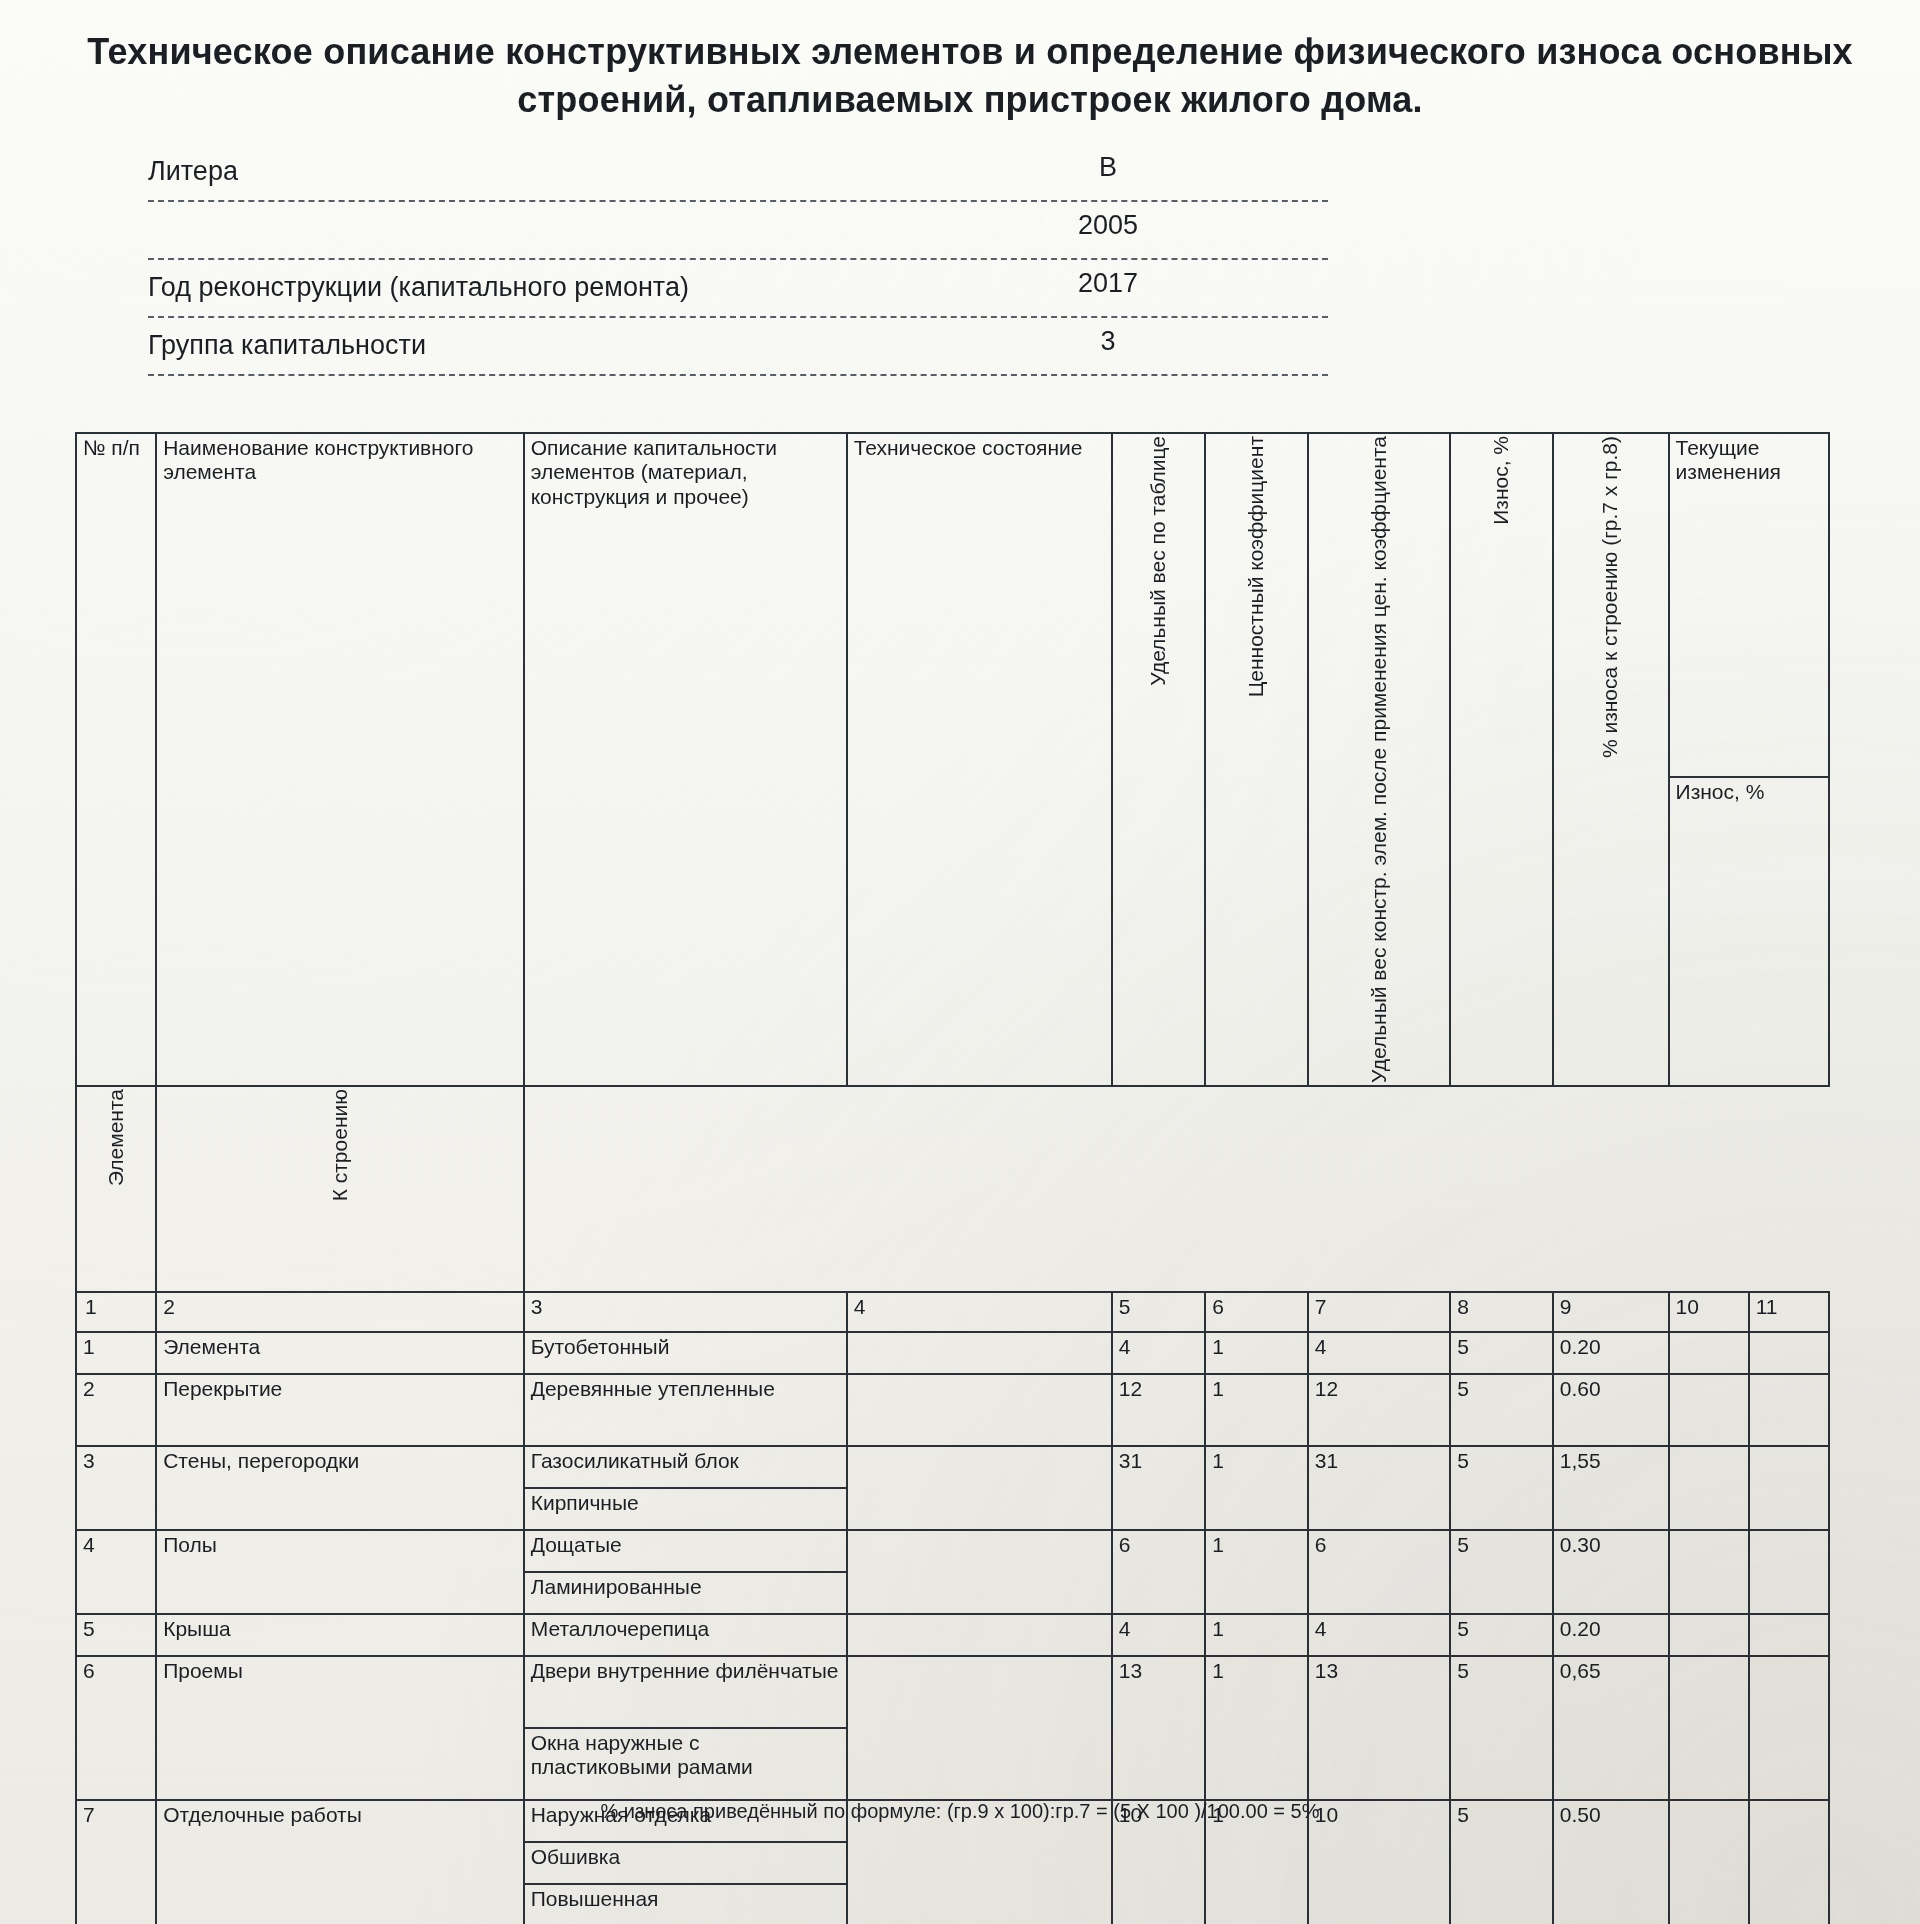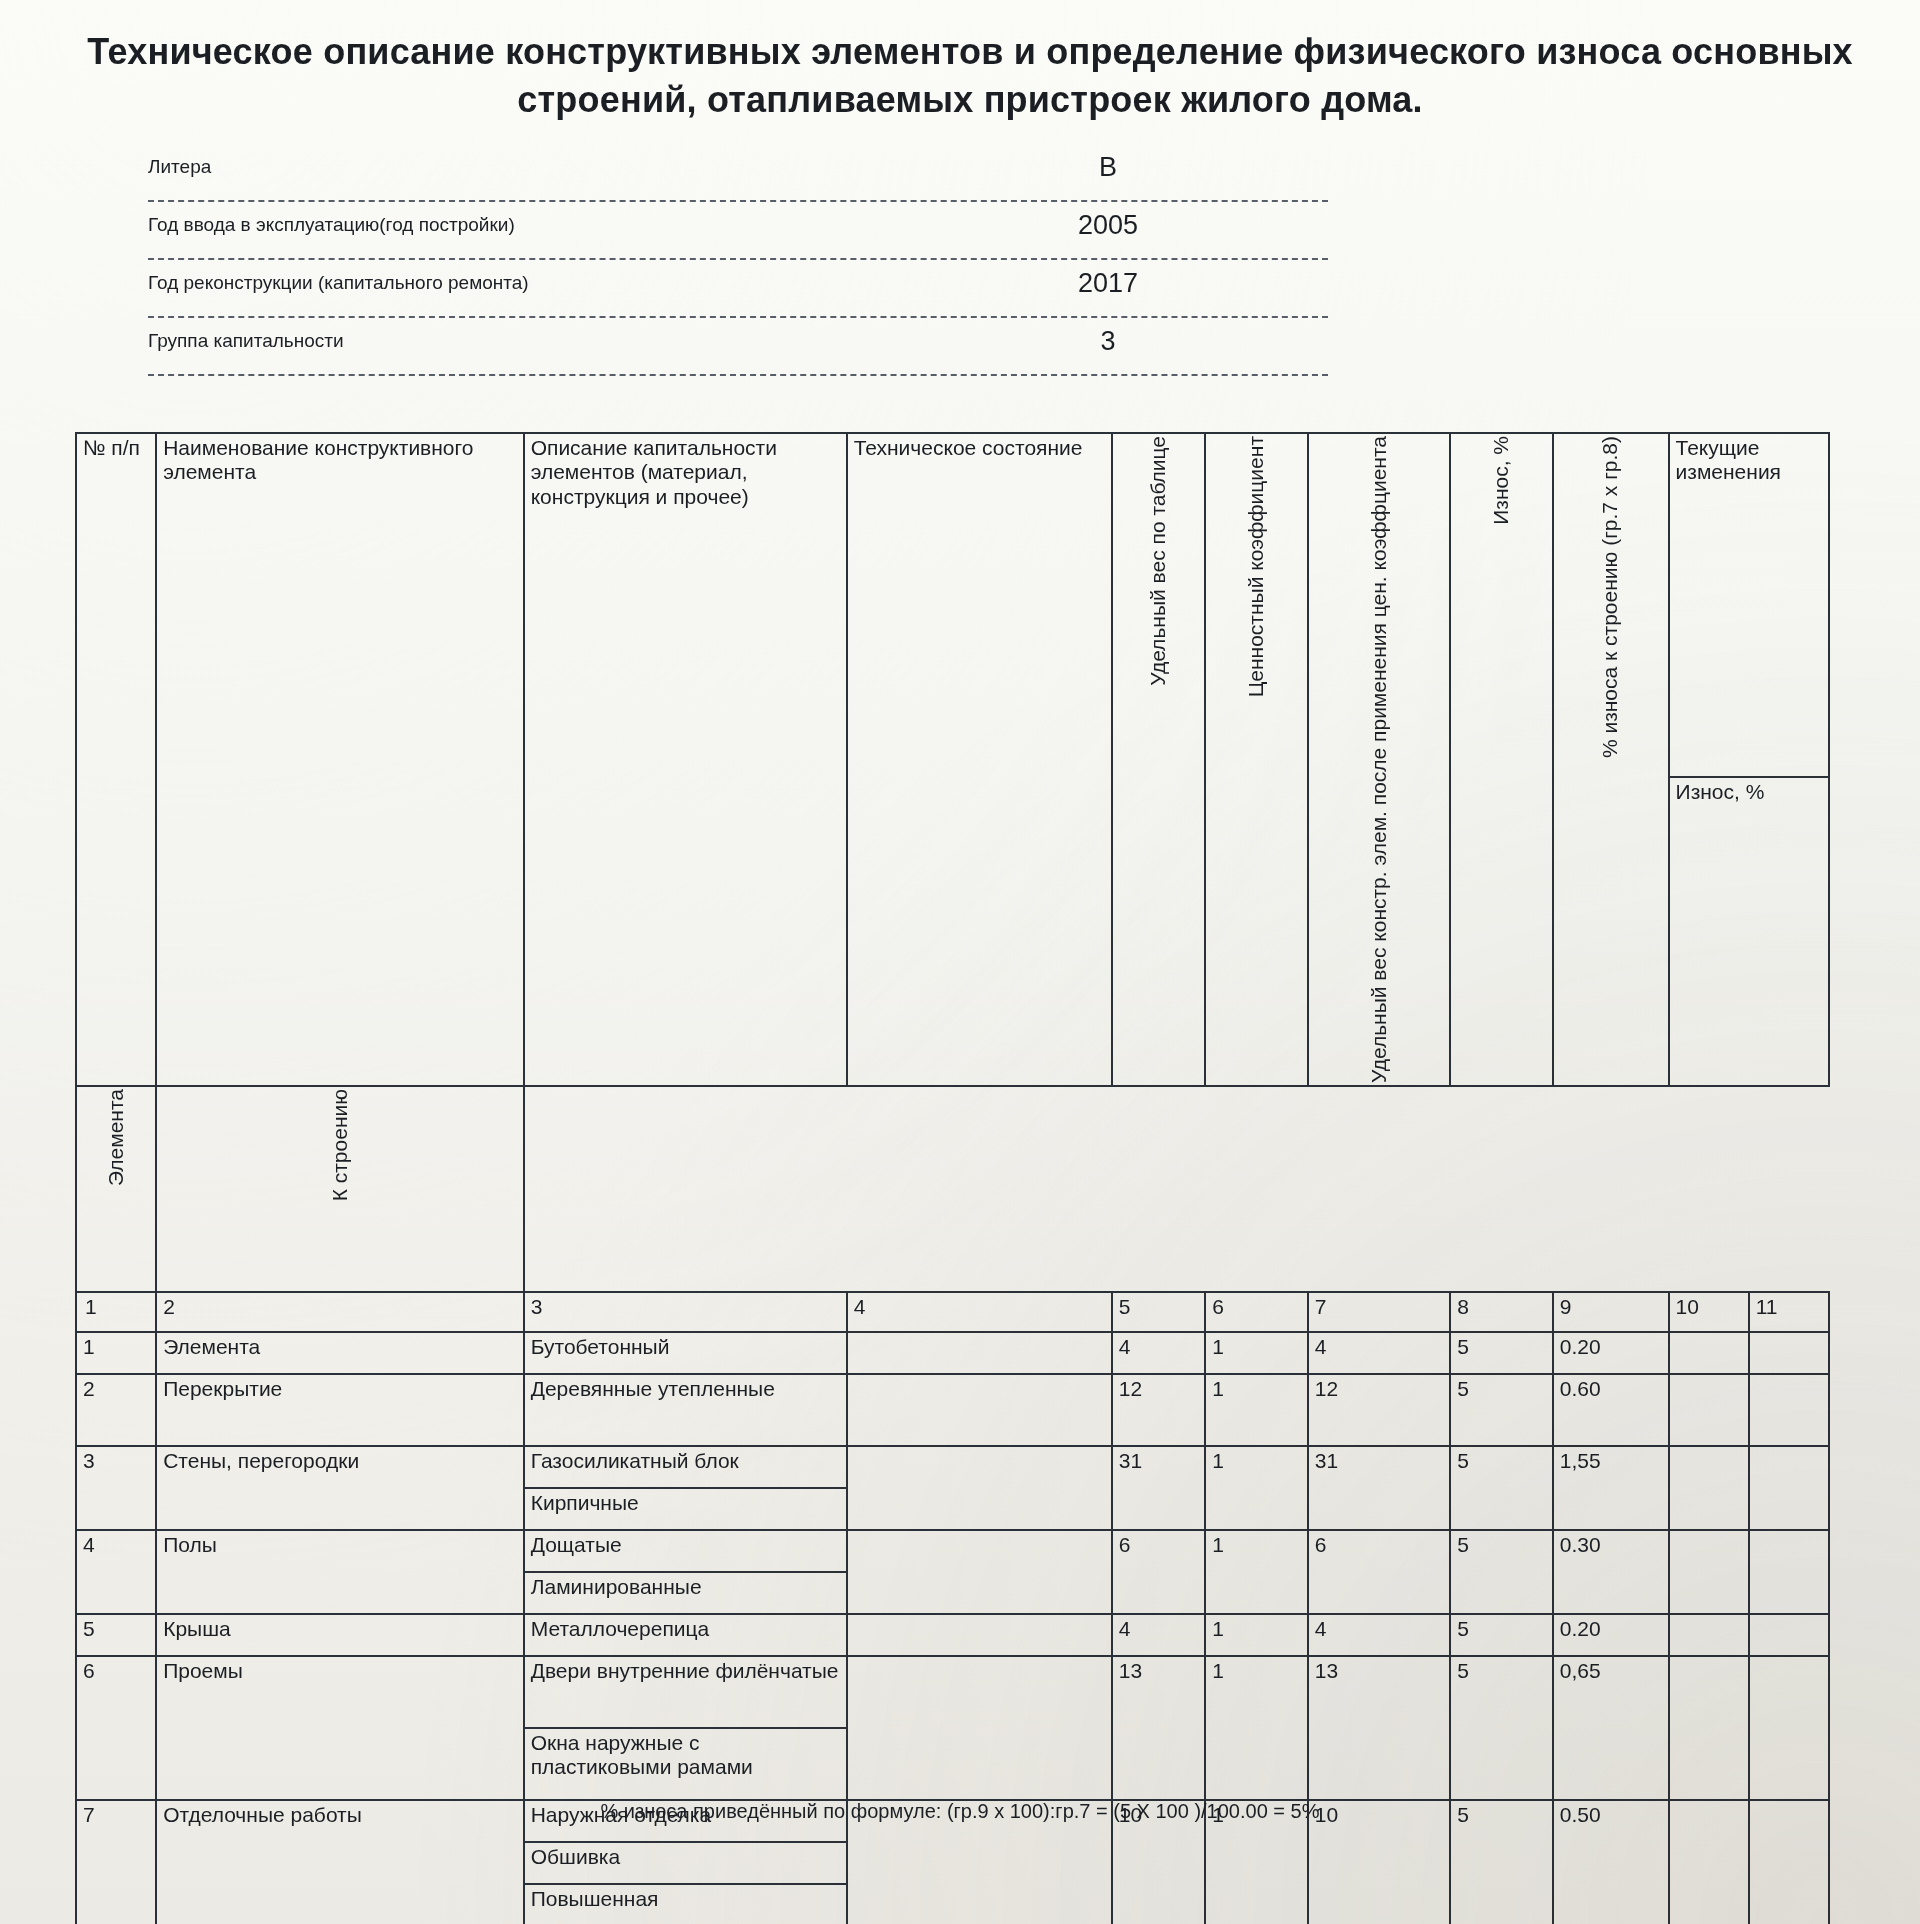--- a/index.html
+++ b/index.html
@@ -40,21 +40,21 @@
     width: 1180px;
   }
   .info-row {
     position: relative;
     height: 58px;
   }
   .info-label {
     position: absolute;
     left: 0;
     top: 4px;
-    font-size: 19px;
+    font-size: 27px;
     white-space: nowrap;
   }
   .info-value {
     position: absolute;
     left: 960px;
     top: 0px;
     font-size: 27px;
     white-space: nowrap;
     transform: translateX(-50%);
   }
@@ -149,21 +149,20 @@
 
   <div class="doc-title">Техническое описание конструктивных элементов и определение физического износа основных строений, отапливаемых пристроек жилого дома.</div>
 
   <div class="info-block">
     <div class="info-row">
       <span class="info-label">Литера</span>
       <span class="info-value">В</span>
       <span class="info-rule"></span>
     </div>
     <div class="info-row">
-      <span class="info-label">Год ввода в эксплуатацию(год постройки)</span>
       <span class="info-value">2005</span>
       <span class="info-rule"></span>
     </div>
     <div class="info-row">
       <span class="info-label">Год реконструкции (капитального ремонта)</span>
       <span class="info-value">2017</span>
       <span class="info-rule"></span>
     </div>
     <div class="info-row">
       <span class="info-label">Группа капитальности</span>

